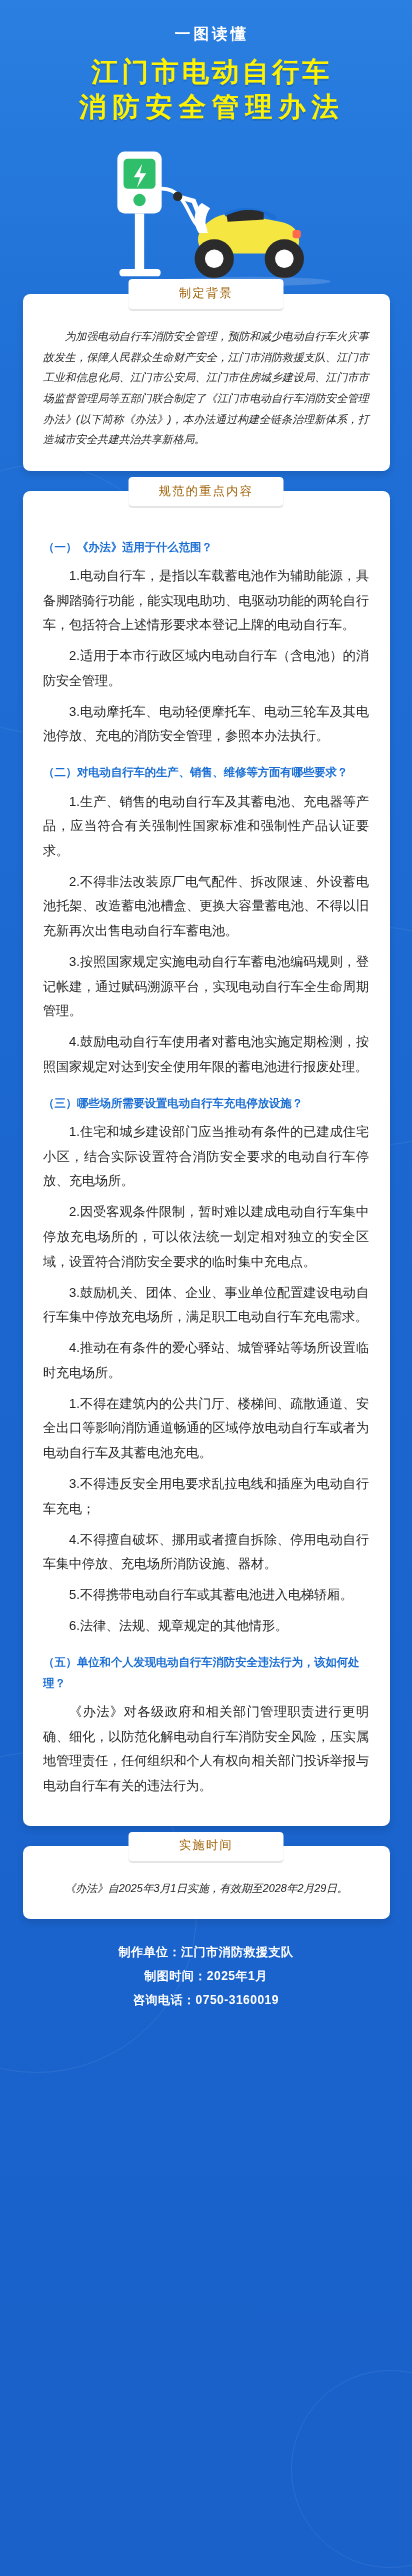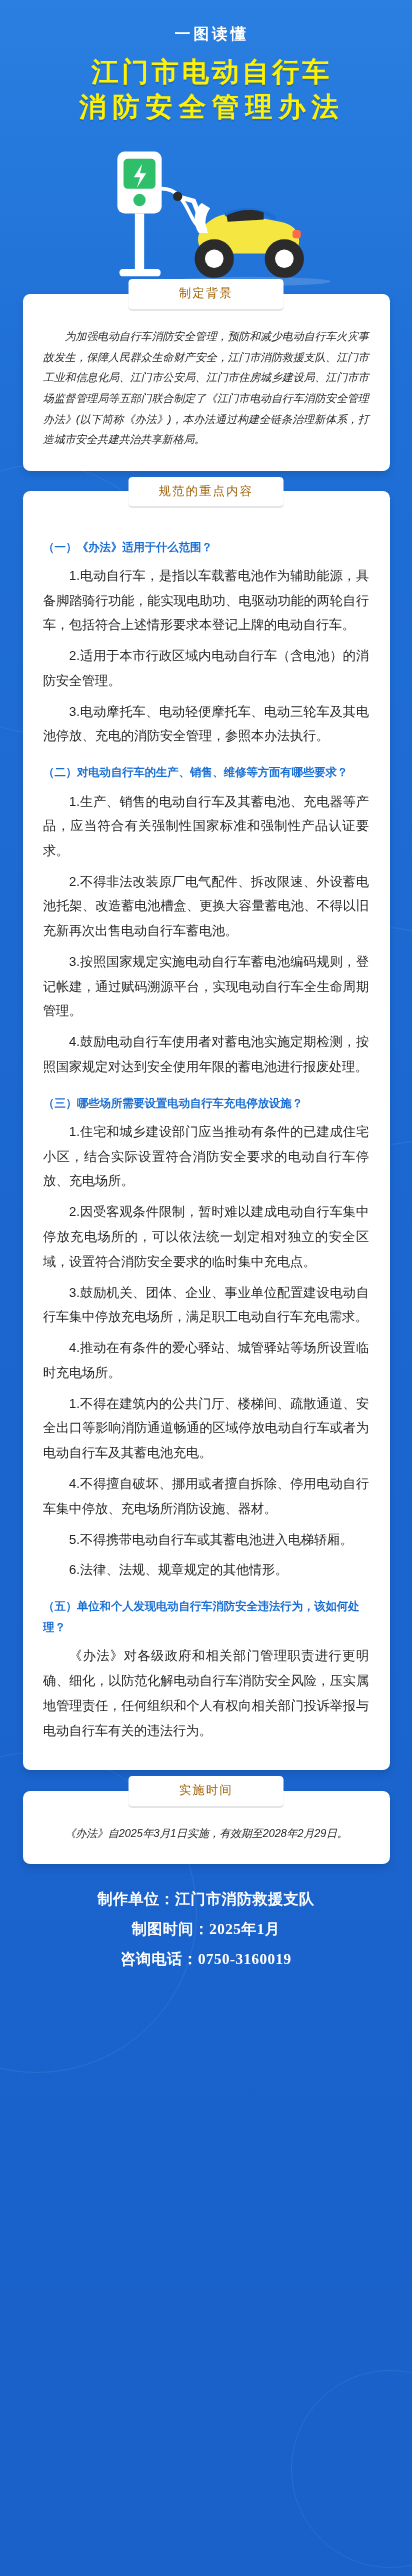--- a/index.html
+++ b/index.html
@@ -136,26 +136,25 @@
     color: #262626;
   }
 
   
   .footer {
     text-align: center;
     margin-top: 8.2px;
     padding-bottom: 15.5px;
   }
   .footer-line {
-    font-size: 15px;
+    font-size: 12px;
     line-height: 2.0;
     letter-spacing: 0.5px;
     color: #ffffff;
     font-weight: bold;
-    font-family: Liberation Serif, serif;
   }
 </style>
 </head>
 <body>
 
 <div class="page">
 
   <div class="deco d1"></div>
   <div class="deco d2"></div>
   <div class="deco d3"></div>
@@ -219,20 +218,21 @@
     <p class="item">3.按照国家规定实施电动自行车蓄电池编码规则，登记帐建，通过赋码溯源平台，实现电动自行车全生命周期管理。</p>
     <p class="item">4.鼓励电动自行车使用者对蓄电池实施定期检测，按照国家规定对达到安全使用年限的蓄电池进行报废处理。</p>
 
     <h3 class="q">（三）哪些场所需要设置电动自行车充电停放设施？</h3>
     <p class="item">1.住宅和城乡建设部门应当推动有条件的已建成住宅小区，结合实际设置符合消防安全要求的电动自行车停放、充电场所。</p>
     <p class="item">2.因受客观条件限制，暂时难以建成电动自行车集中停放充电场所的，可以依法统一划定相对独立的安全区域，设置符合消防安全要求的临时集中充电点。</p>
     <p class="item">3.鼓励机关、团体、企业、事业单位配置建设电动自行车集中停放充电场所，满足职工电动自行车充电需求。</p>
     <p class="item">4.推动在有条件的爱心驿站、城管驿站等场所设置临时充电场所。</p>
 
     <p class="item">1.不得在建筑内的公共门厅、楼梯间、疏散通道、安全出口等影响消防通道畅通的区域停放电动自行车或者为电动自行车及其蓄电池充电。</p>
+    <p class="item">3.不得违反安全用电要求乱拉电线和插座为电动自行车充电；</p>
     <p class="item">4.不得擅自破坏、挪用或者擅自拆除、停用电动自行车集中停放、充电场所消防设施、器材。</p>
     <p class="item">5.不得携带电动自行车或其蓄电池进入电梯轿厢。</p>
     <p class="item">6.法律、法规、规章规定的其他情形。</p>
 
     <h3 class="q">（五）单位和个人发现电动自行车消防安全违法行为，该如何处理？</h3>
     <p class="item">《办法》对各级政府和相关部门管理职责进行更明确、细化，以防范化解电动自行车消防安全风险，压实属地管理责任，任何组织和个人有权向相关部门投诉举报与电动自行车有关的违法行为。</p>
   </div>
 
   <div class="card with-head">
     <div class="section-head">实施时间</div>

